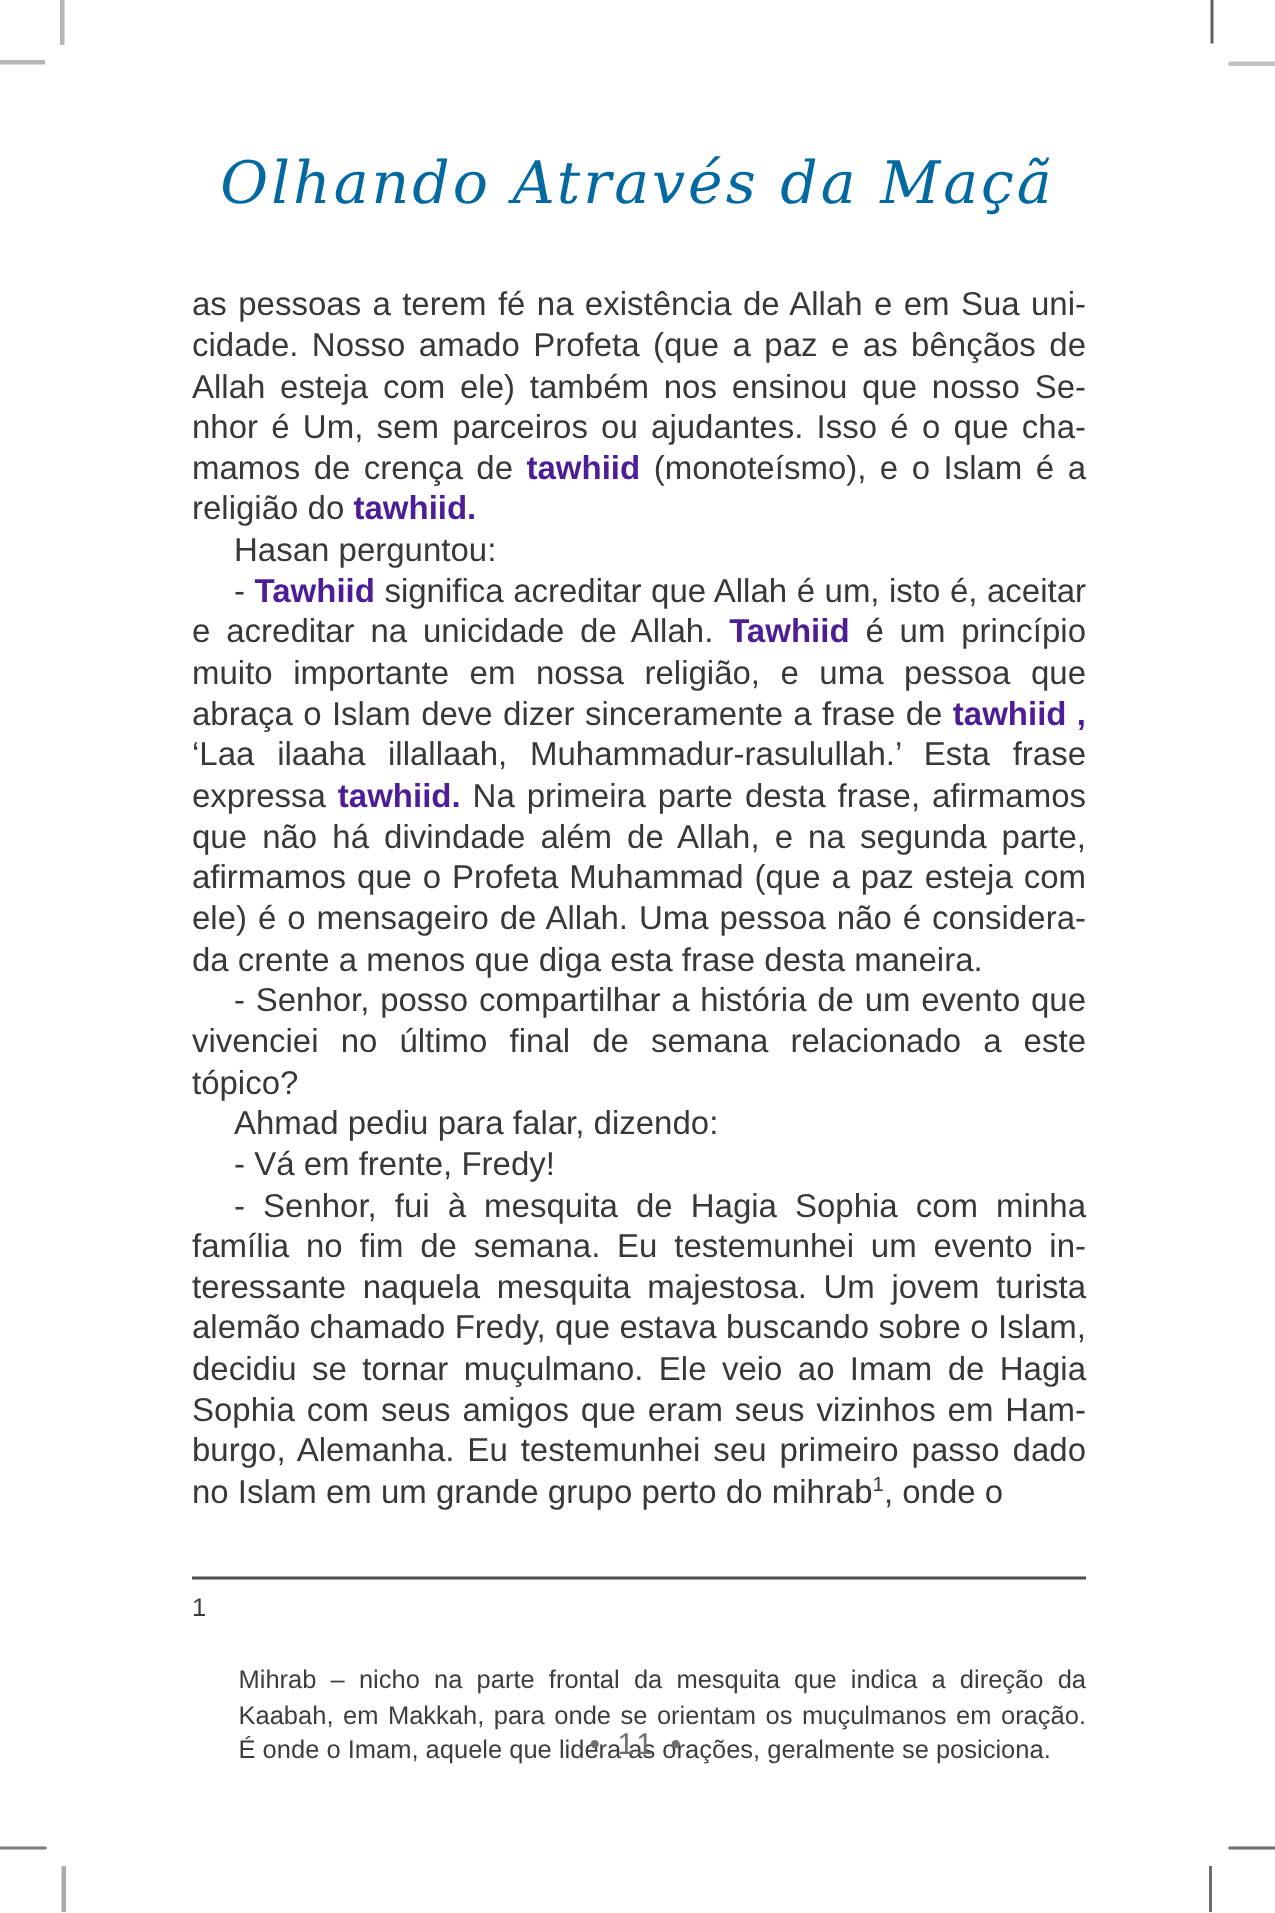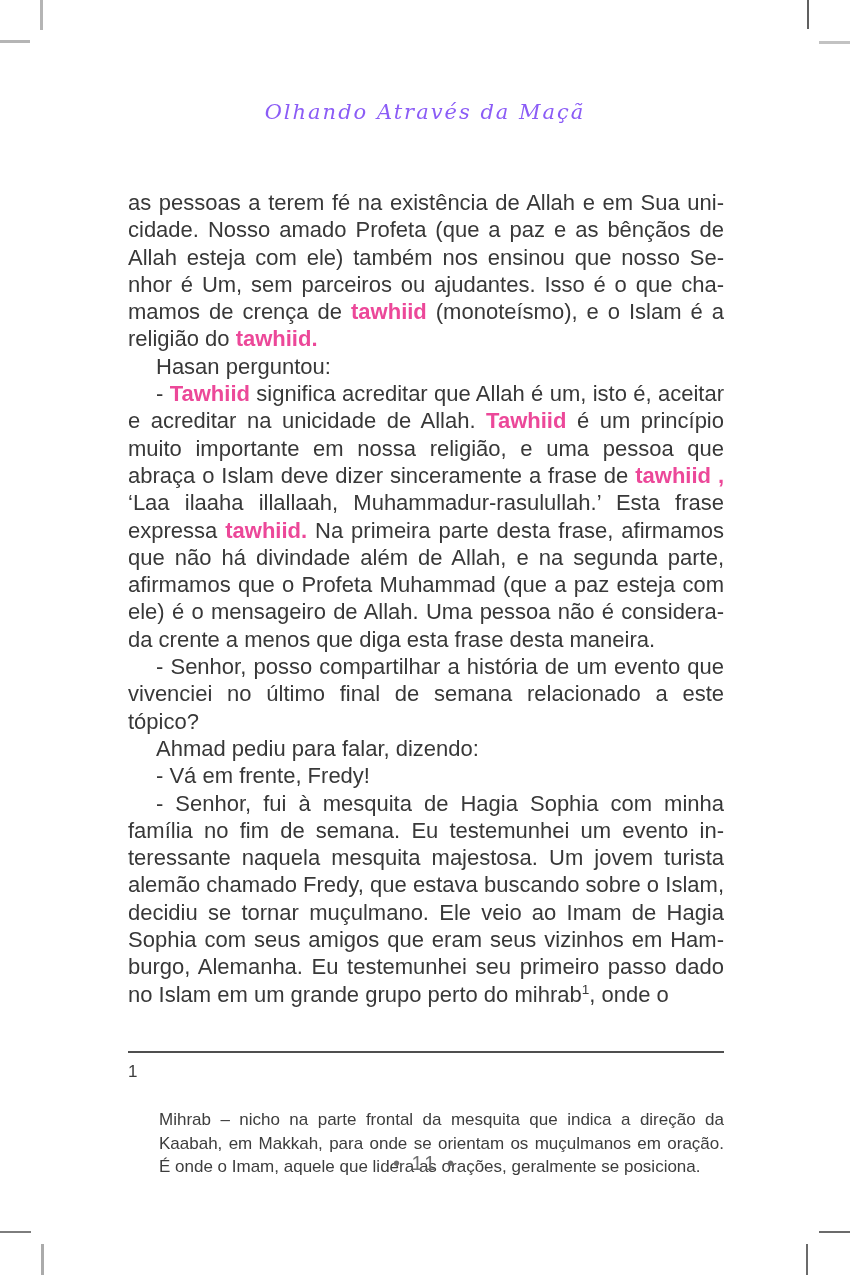--- a/index.html
+++ b/index.html
@@ -23,39 +23,39 @@
   .crop.br-h { left: 819px; top: 1231px; width: 31px; height: 2px;  background: #6b6b6b; }
   .crop.br-v { left: 806px; top: 1244px; width: 2px;  height: 31px; background: #6b6b6b; }
 
   .running-head {
     position: absolute;
     left: 0; top: 100px;
     width: 100%;
     text-align: center;
     font-family: "DejaVu Serif", serif;
     font-style: italic;
-    font-size: 21px;
+    font-size: 39px;
     letter-spacing: 2px;
-    color: #8b5cf6;
+    color: #0369a1;
   }
 
   .body-text {
     position: absolute;
     left: 128px; top: 189px;
     width: 596px;
     font-size: 22px;
     line-height: 27.3px;
     color: #383838;
     text-align: justify;
     hyphens: manual;
     -webkit-hyphens: manual;
   }
   .body-text p { margin: 0; }
   .body-text p.indent { text-indent: 28px; }
-  .body-text .bold { font-weight: 700; color: #ec4899; }
+  .body-text .bold { font-weight: 700; color: #4c1d95; }
   .body-text sup { font-size: 0.62em; vertical-align: super; line-height: 0; }
 
   .footnote {
     position: absolute;
     left: 128px; top: 1051px;
     width: 596px;
   }
   .fn-rule {
     height: 0;
     border-top: 2px solid #4f4f4f;

